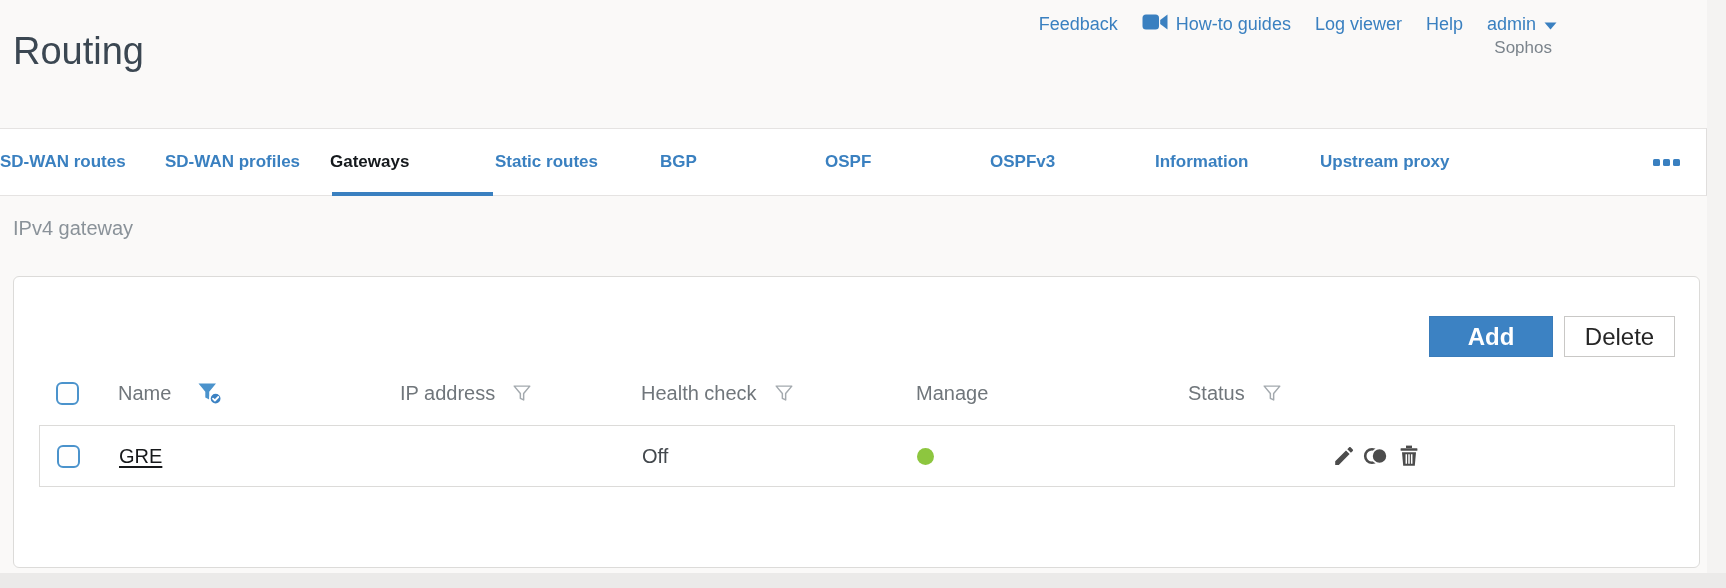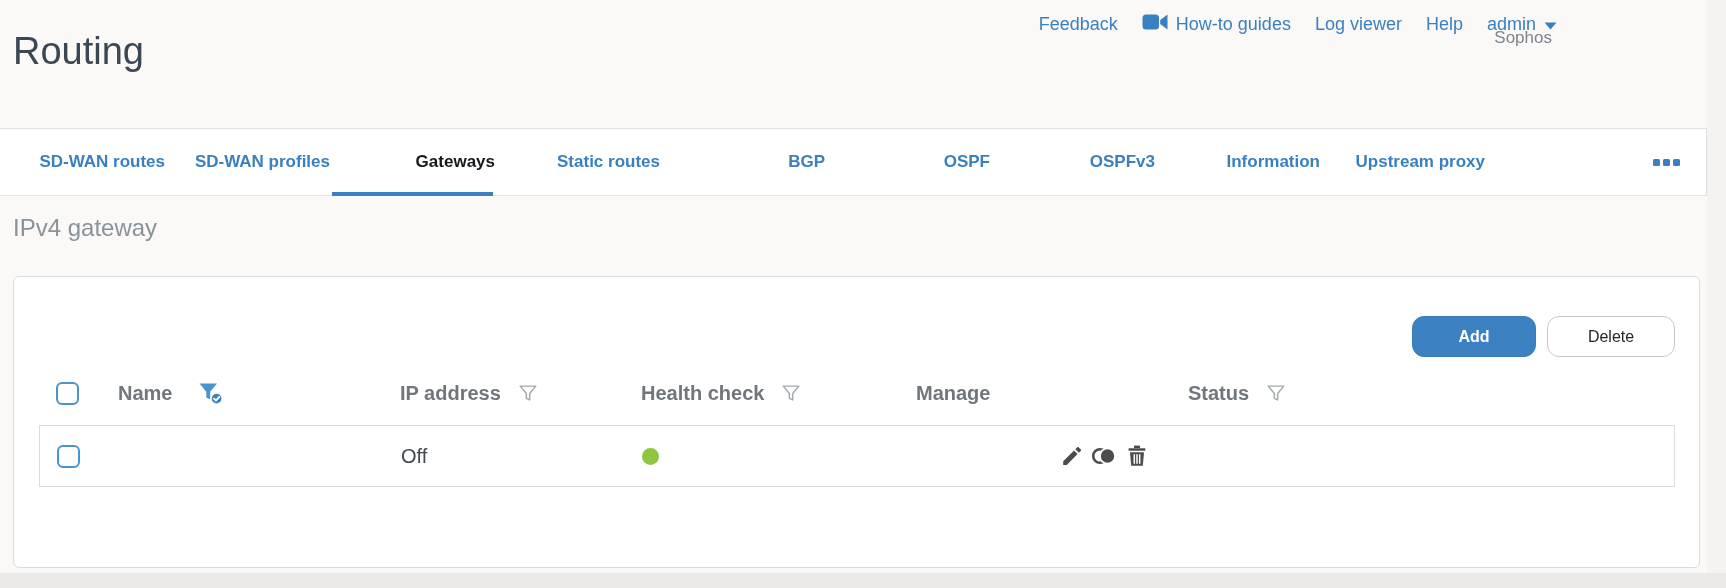--- a/index.html
+++ b/index.html
@@ -11,45 +11,45 @@
     overflow:hidden;
   }
   .right-rail { position:absolute; top:0; right:0; width:19px; height:100%; background:#f4f3f2; }
   .bottom-strip { position:absolute; bottom:0; left:0; width:100%; height:15px; background:#ebeae9; z-index:5; }
 
   
   .app-header { position:absolute; top:0; left:0; width:100%; height:128px; }
   .page-title { position:absolute; top:2px; left:13px; font-size:38px; line-height:50px; font-weight:400; color:#3b4752;margin-top:24px; }
   .top-links { position:absolute; top:13px; right:169px; display:flex; align-items:center; gap:24px; font-size:18px; color:#3a80c0; white-space:nowrap; }
   .top-link { cursor:pointer; display:flex; align-items:center; gap:8px; color:#3a80c0; }
-  .brand { position:absolute; top:28px; right:174px; font-size:17px; color:#7b848c; }
+  .brand { position:absolute; top:38px; right:174px; font-size:17px; color:#7b848c; }
 
   
   .tab-row { position:absolute; top:128px; left:0; width:1707px; height:68px; background:#ffffff;
     border-top:1px solid #e5e3e2; border-bottom:1px solid #e5e3e2; border-right:1px solid #e0dedd;
     display:flex; align-items:stretch; }
-  .tab { width:165px; display:flex; align-items:center; justify-content:flex-end;
+  .tab { width:165px; display:flex; align-items:center; justify-content:flex-start;
     font-size:17px; font-weight:700; color:#3a80c0; position:relative; cursor:pointer; }
   .tab.active { color:#15191d; }
   .tab.active::after { content:""; position:absolute; left:2px; right:2px; bottom:-1px; height:4px; background:#3a80c0; }
   .tab-overflow { margin-left:auto; margin-right:26px; align-self:center; display:flex; gap:3px; cursor:pointer; }
   .tab-overflow i { width:7px; height:7px; background:#3a80c0; border-radius:1.5px; }
 
   
-  .section-title { position:absolute; top:208px; left:13px; font-size:24px; line-height:40px; font-weight:400; color:#8a9299; }
+  .section-title { position:absolute; top:208px; left:13px; font-size:20px; line-height:40px; font-weight:400; color:#8a9299; }
   .panel { position:absolute; top:276px; left:13px; width:1687px; height:292px; background:#fff;
     border:1px solid #dcdbd9; border-radius:6px; padding:39px 24px 0 25px; }
 
   .toolbar { display:flex; justify-content:flex-end; gap:11px; }
-  .btn { height:41px; border-radius:12px; font-size:16px; font-family:inherit; cursor:pointer; }
+  .btn { height:41px; border-radius:0; font-size:24px; font-family:inherit; cursor:pointer; }
   .btn-add { width:124px; background:#3c82c3; border:1px solid #3a7cba; color:#fff; font-weight:700; }
-  .btn-del { width:128px; background:#fff; border:1px solid #c9c8c6; color:#262626; }
+  .btn-del { width:111px; background:#fff; border:1px solid #c9c8c6; color:#262626; }
 
   .cols { display:grid; grid-template-columns:67px 282px 241px 275px 272px 216px 1fr; align-items:center; }
-  .thead { margin-top:19px; height:34px; font-size:20px; color:#70767b;font-weight:bold; }
+  .thead { margin-top:19px; height:34px; font-size:20px; color:#70767b; }
   .thead .cell { display:flex; align-items:center; gap:16px; padding-left:12px; }
   .thead .cell.first { padding-left:17px; }
   .thead .cell.name-col { gap:25px; }
   .tbody { margin-top:15px; border:1px solid #dcdbd9; }
   .trow { height:60px; font-size:20px; color:#545a5f; background:#fff; }
   .trow .cell { padding-left:12px; display:flex; align-items:center; }
   .trow .cell.first { padding-left:17px; }
 
   .cb { width:23px; height:23px; border:2px solid #4b93cc; border-radius:6px; background:#fefefe; cursor:pointer; }
   .gre-link { color:#17191b; text-decoration:underline; text-underline-offset:3px; cursor:pointer; }
@@ -184,20 +184,23 @@
           </svg>
       </span>
     </div>
   </div>
 
   <div class="tbody">
     <div class="cols trow">
       <div class="cell first">
         <div class="cb"></div>
       </div>
+      <div class="cell">
+        <span class="gre-link">GRE</span>
+      </div>
       <div class="cell"></div>
       <div class="cell health">Off</div>
       <div class="cell">
         <span class="dot"></span>
       </div>
       <div class="cell manage-icons">
         <span class="micon">
           <svg width="24" height="24" viewBox="0 0 24 24">
               <path d="M3.2 17.3 V20.9 H6.8 L17.6 10.1 L14 6.5 L3.2 17.3 Z M20.8 6.9 C21.2 6.5 21.2 5.9 20.8 5.5 L18.6 3.3 C18.2 2.9 17.6 2.9 17.2 3.3 L15.3 5.2 L18.9 8.8 Z" fill="#4c4c4c"></path>
             </svg>

